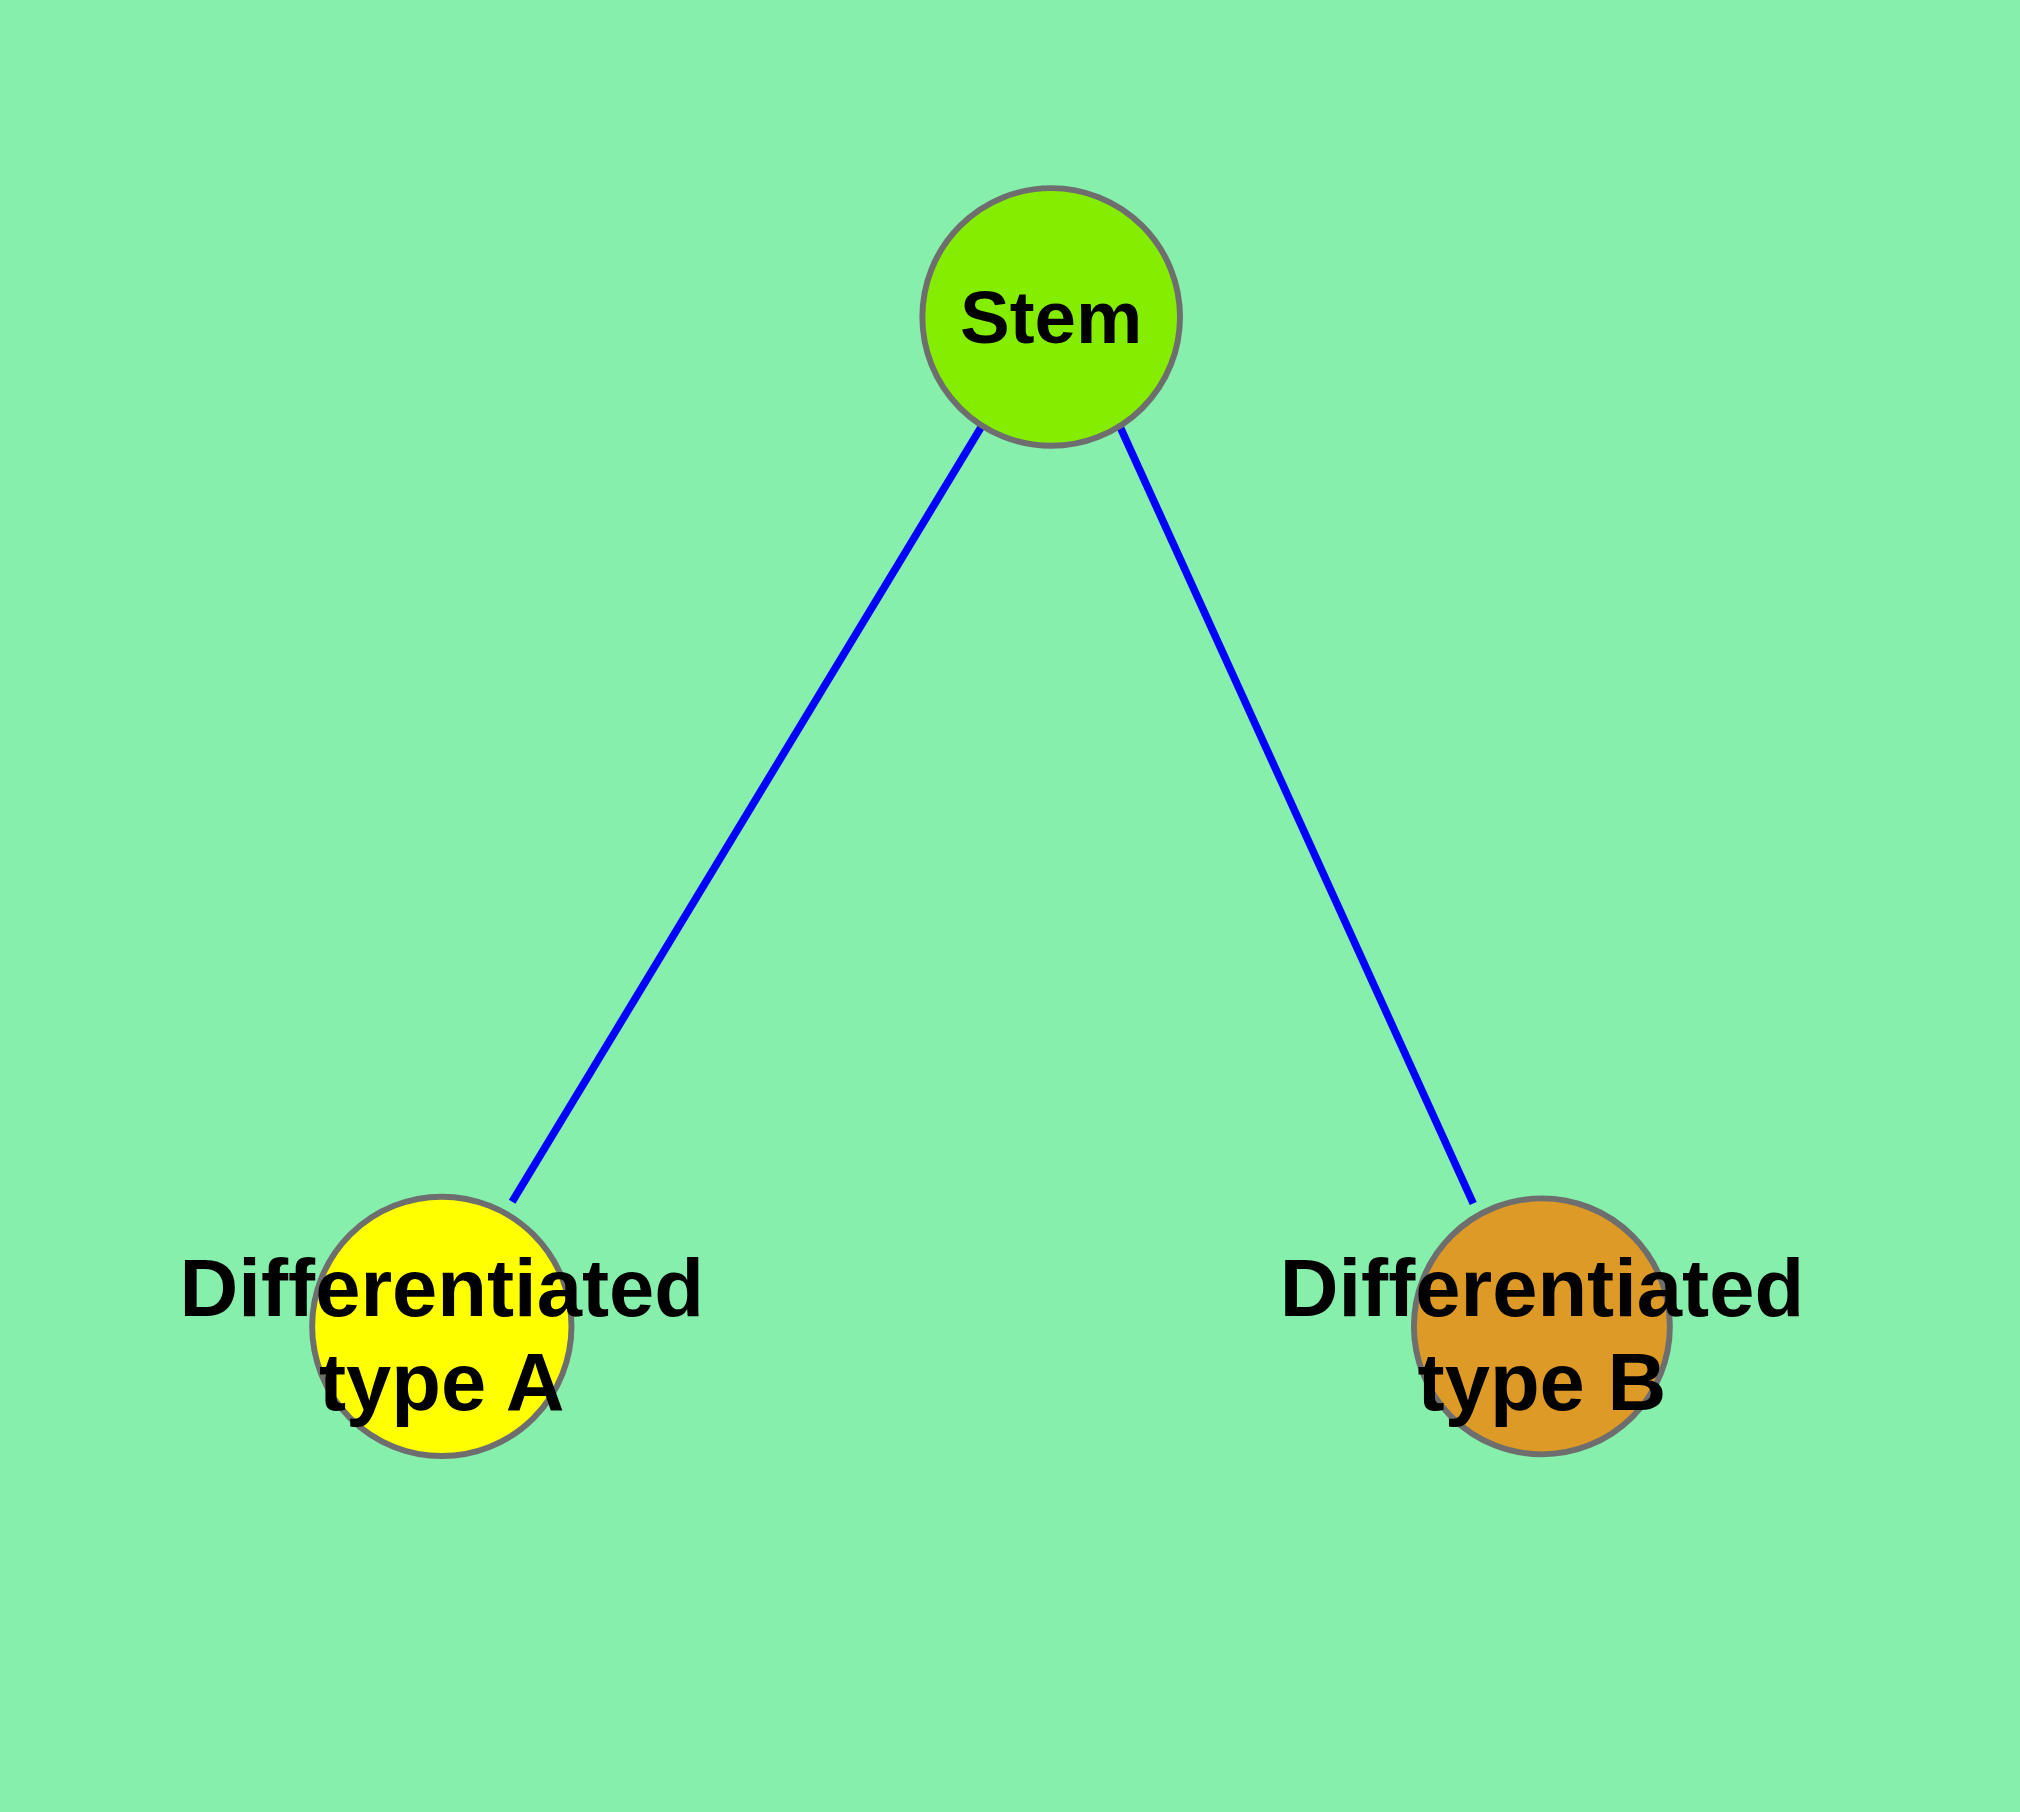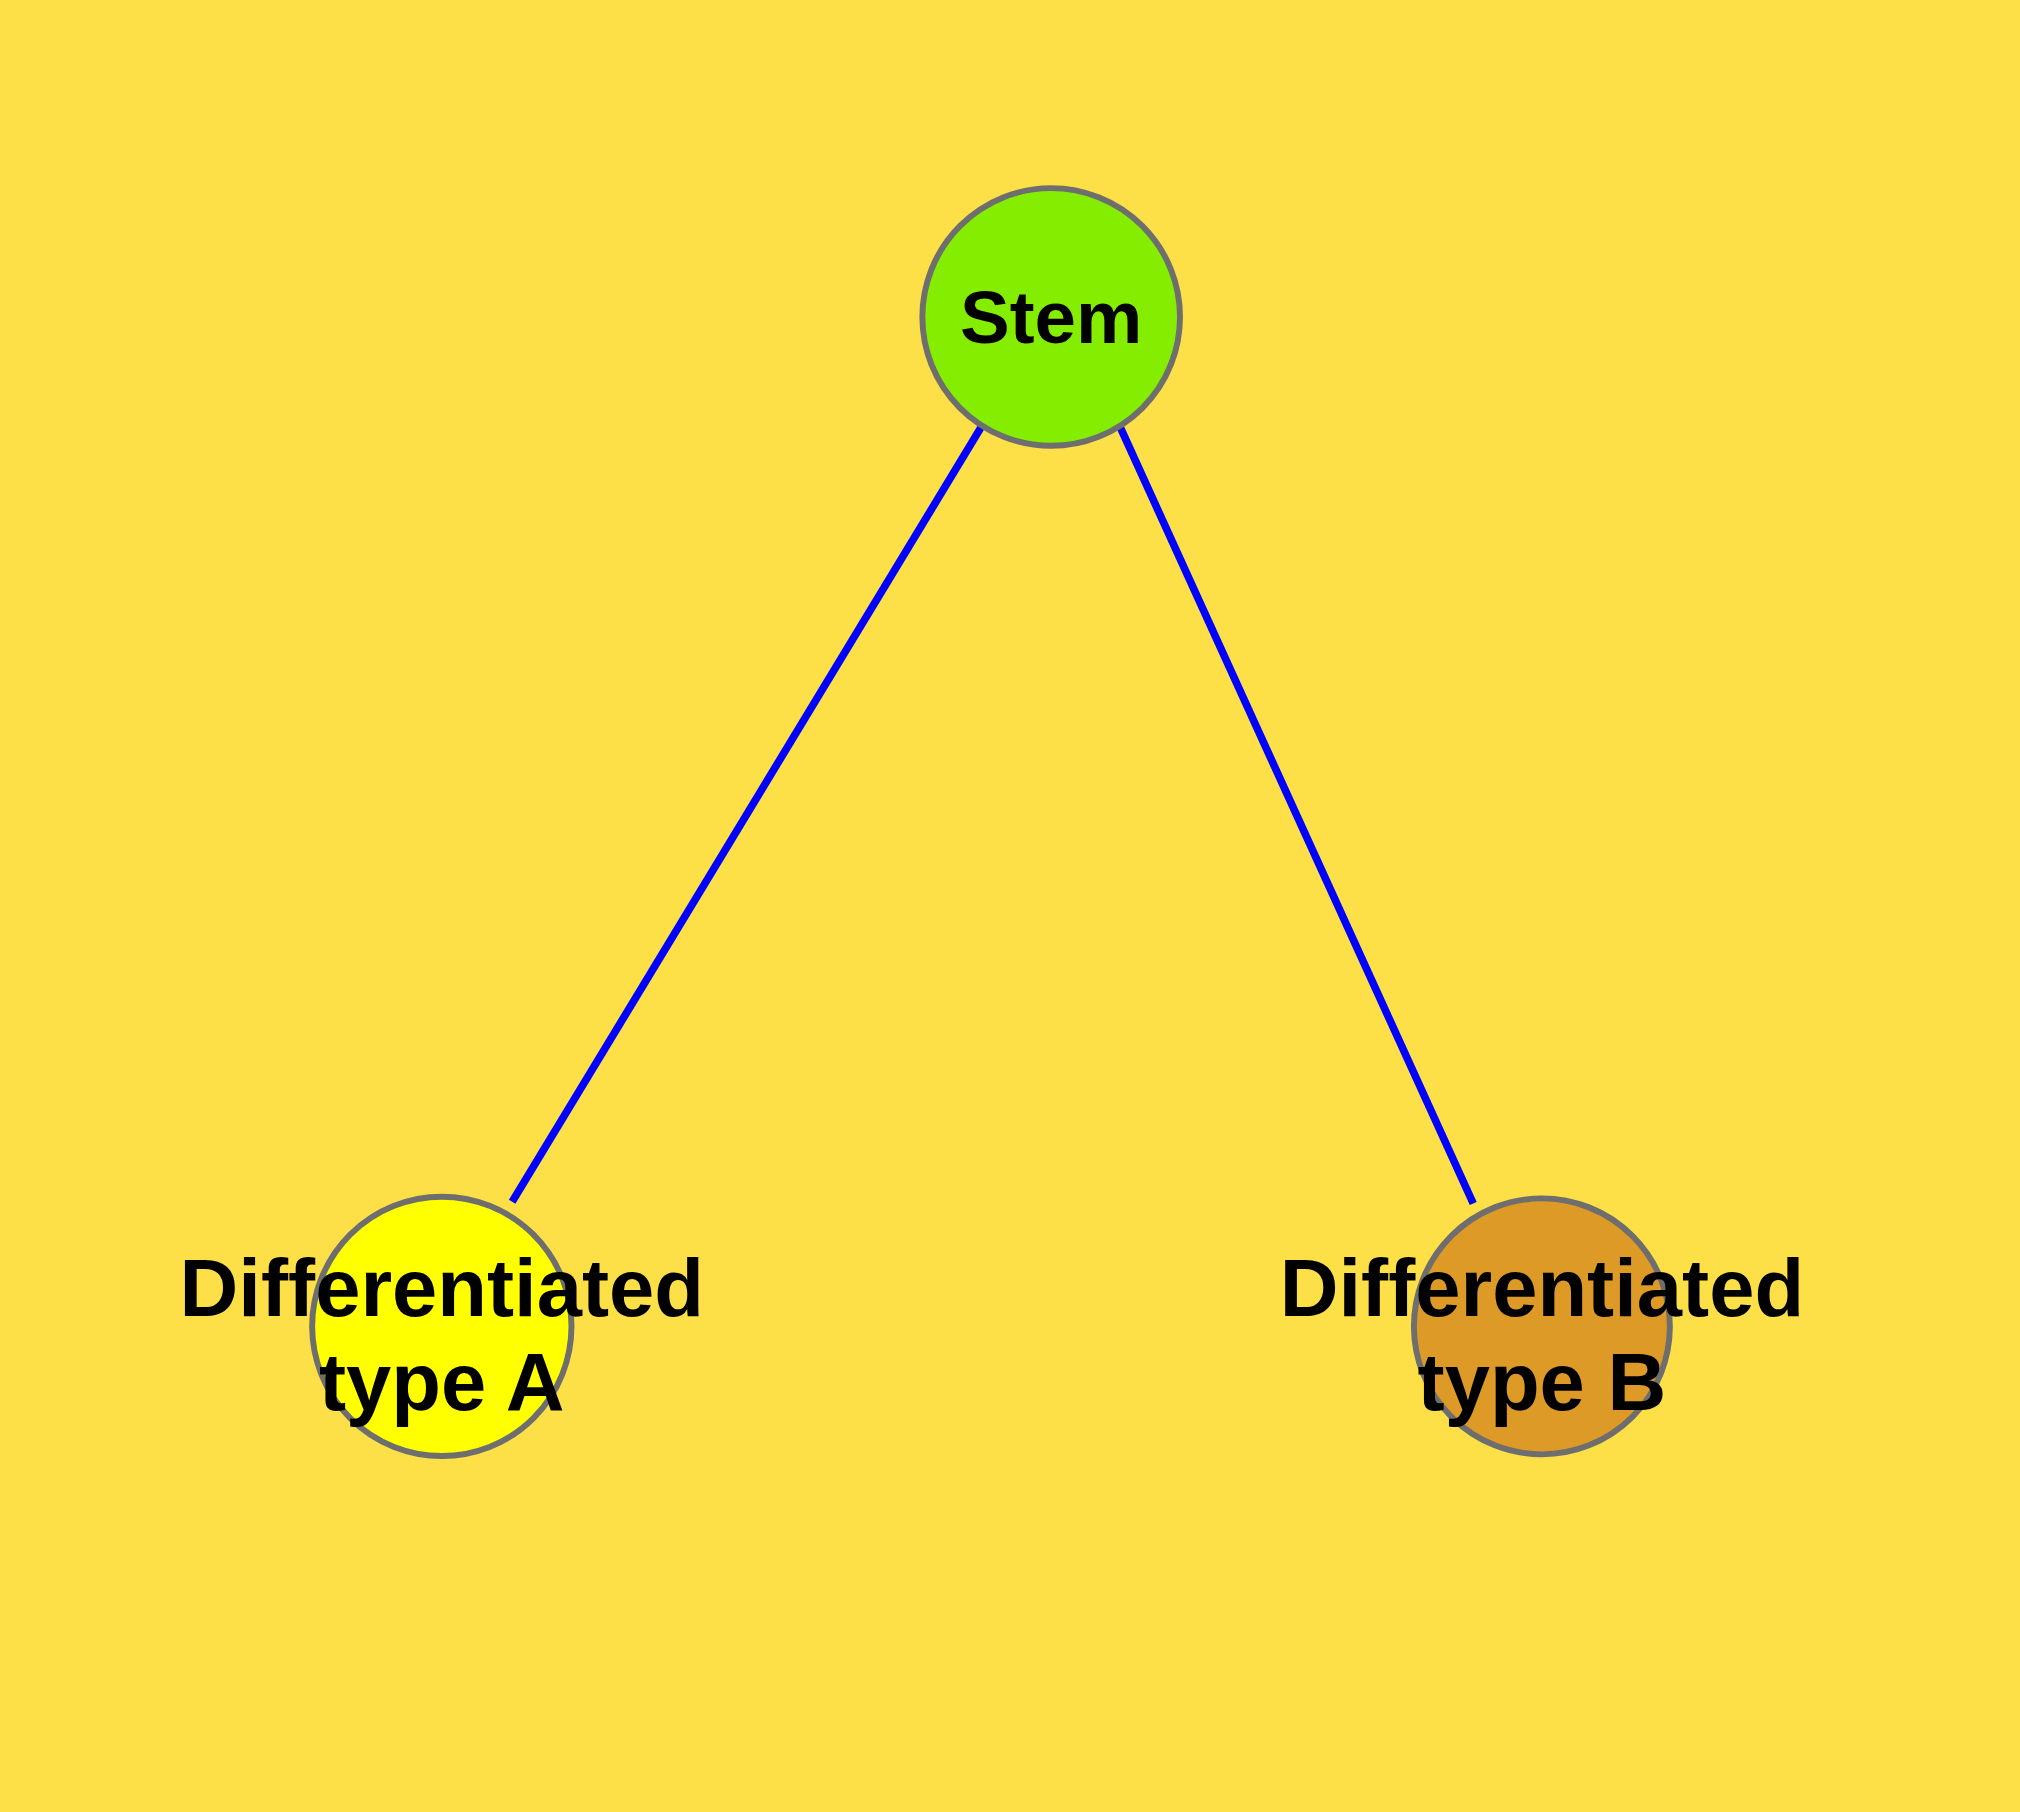--- a/index.html
+++ b/index.html
@@ -44,21 +44,21 @@
     fill: none;
   }
   .node-circle {
     stroke: #6e6e6e;
     stroke-width: 7;
   }
 </style>
 </head>
 <body>
 
-<div id="stage" style="width: 2021px; height: 1812px; background: #fde047;">
+<div id="stage" style="width: 2021px; height: 1812px; background: #86efac;">
   <svg id="graph-svg" viewBox="0 0 2384 2138">
 
     <g>
       <line class="edge-line" x1="1158" y1="503" x2="604" y2="1418" stroke="#0000ff"></line>
       <line class="edge-line" x1="1321" y1="503" x2="1738" y2="1420" stroke="#0000ff"></line>
     </g>
 
     <g>
 
       <g>

